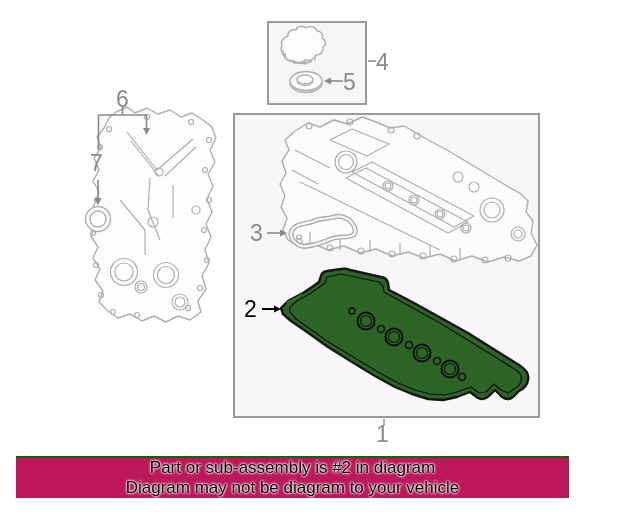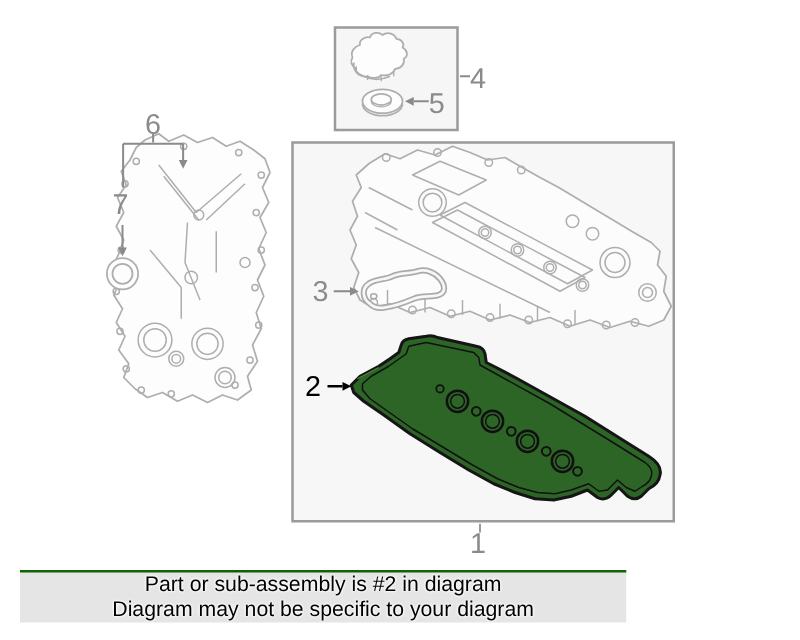--- a/index.html
+++ b/index.html
@@ -11,22 +11,22 @@
     position:absolute;border:2px solid #9b9b9b;background:#f6f6f6;box-sizing:border-box;
   }
   #top-box{left:267px;top:21px;width:100px;height:84px;}
   #main-box{left:233px;top:113px;width:307px;height:305px;background:#f7f7f7;}
   #art{position:absolute;left:0;top:0;pointer-events:none;}
   .callout{
     position:absolute;font-size:23px;line-height:1;color:#8a8a8a;user-select:none;
   }
   .callout.black{color:#000000;}
   #banner{
-    position:absolute;left:16px;top:456px;width:485px;height:42px;box-sizing:border-box;
-    background:#e5e5e5;border-top:2px solid #0f6205;
+    position:absolute;left:16px;top:456px;width:553px;height:42px;box-sizing:border-box;
+    background:#be185d;border-top:2px solid #0f6205;
     display:flex;flex-direction:column;justify-content:center;align-items:center;
     text-align:center;
   }
   #banner .banner-line{
     font-size:17px;line-height:20px;color:#000000;
     text-shadow:0 0 2px #ffffff,0 0 2px #ffffff,0 0 3px #ffffff;
     white-space:nowrap;
   }
 </style>
 </head>
@@ -221,14 +221,14 @@
 <div class="callout" style="left:376px;top:423px;">1</div>
 <div class="callout black" style="left:244px;top:298px;">2</div>
 <div class="callout" style="left:250px;top:222px;">3</div>
 <div class="callout" style="left:376px;top:51px;">4</div>
 <div class="callout" style="left:343px;top:71px;">5</div>
 <div class="callout" style="left:116px;top:88px;">6</div>
 <div class="callout" style="left:90px;top:152px;">7</div>
 
 <div id="banner">
   <div class="banner-line">Part or sub-assembly is #2 in diagram</div>
-  <div class="banner-line">Diagram may not be specific to your diagram</div>
+  <div class="banner-line">Diagram may not be diagram to your vehicle</div>
 </div>
 
 </body></html>

